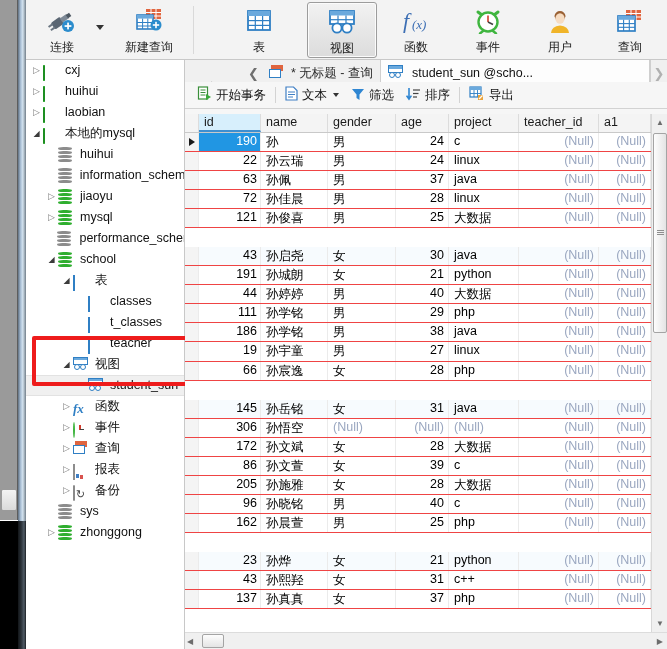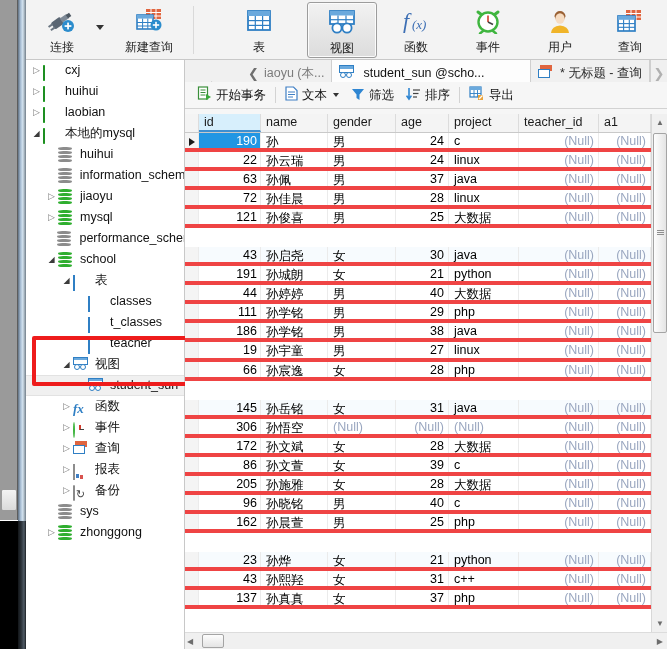--- a/index.html
+++ b/index.html
@@ -177,21 +177,21 @@
   .ghead {
     position: absolute; left: 0; top: 0; height: 19px; width: 466px;
     background: #f4f4f4; border-bottom: 1px solid #c9c9c9;
     display: flex; font-size: 12.5px; color: #1a1a1a;
   }
   .ghead .cell { border-right: 1px solid #dcdcdc; padding: 1px 0 0 5px; overflow:hidden; white-space:nowrap; }
   .ghead .cell.rowmark { width: 14px; padding:0; background:#f4f4f4; }
   .ghead .cell.selcol { background: #d7effc; border-bottom: 2px solid #3d8fd1; }
 
   .gbody { position:absolute; left:0; top:19px; width:466px; height:497px; overflow:hidden; }
-  .grow { display:flex; height:19.05px; font-size:12.5px; border-bottom:4px solid #ef4444; background:#fff; }
+  .grow { display:flex; height:19.05px; font-size:12.5px; border-bottom:1px solid #ef4444; background:#fff; }
   .grow.alt { background:#f7fbfe;margin-top:19px; }
   .grow.sel .c-id { background:#2196e3; color:#fff; }
   .grow .c { border-right:1px solid #ebebeb; padding:1px 4px 0 5px; overflow:hidden; white-space:nowrap; }
   .c-mark { width:14px; min-width:14px; background:#f4f4f4; border-right:1px solid #d8d8d8; position:relative; }
   .grow.sel .c-mark::after {
     content:""; position:absolute; left:4px; top:4.5px;
     border-left:6px solid #1a1a1a; border-top:4.5px solid transparent; border-bottom:4.5px solid transparent;
   }
   .c-id { width:62px; min-width:62px; text-align:right; padding-right:3px !important; }
   .c-name { width:67px; min-width:67px; }
@@ -528,41 +528,38 @@
   <svg class="anno-arrow" style="left:190px; top:140px; width:80px; height:215px;" viewBox="0 0 80 215">
     <path d="M74 212 L29 37" stroke="#ee1c1c" stroke-width="8" stroke-linecap="round" fill="none"></path>
     <path d="M27 14 L41 49 L14 46 Z" fill="#ee1c1c"></path>
   </svg>
 
   <div class="work">
 
     <div class="tabbar">
       <div class="tab-objects">对象</div>
       <div class="tab-scroll-l">❮</div>
-      <div class="tab faded">
-        <span>iaoyu (本...</span>
+      <div class="tab">
+        <span class="ticon" style="width:14px;min-width:14px;">
+          <span class="ic-query" style="display:block;">
+              <span class="qtop"></span>
+              <span class="qbot"></span>
+            </span>
+        </span>
+        <span>* 无标题 - 查询</span>
       </div>
       <div class="tab active" style="flex:1;">
         <span class="ticon" style="width:16px;min-width:16px;">
           <span class="ic-view" style="display:block;">
               <span class="vtop"></span>
               <span class="vg a"></span>
               <span class="vg b"></span>
             </span>
         </span>
         <span>student_sun @scho...</span>
-      </div>
-      <div class="tab">
-        <span class="ticon" style="width:14px;min-width:14px;">
-          <span class="ic-query" style="display:block;">
-              <span class="qtop"></span>
-              <span class="qbot"></span>
-            </span>
-        </span>
-        <span>* 无标题 - 查询</span>
       </div>
       <div class="tab-scroll-r">❯</div>
     </div>
 
     <div class="gridtoolbar">
       <div class="gt">
         <span>
           <svg width="15" height="15" viewBox="0 0 15 15">
             <rect x="1.5" y="1" width="9" height="12" fill="#fff" stroke="#3a8f3a" stroke-width="1.2"></rect>
             <g stroke="#3a8f3a" stroke-width="1">

